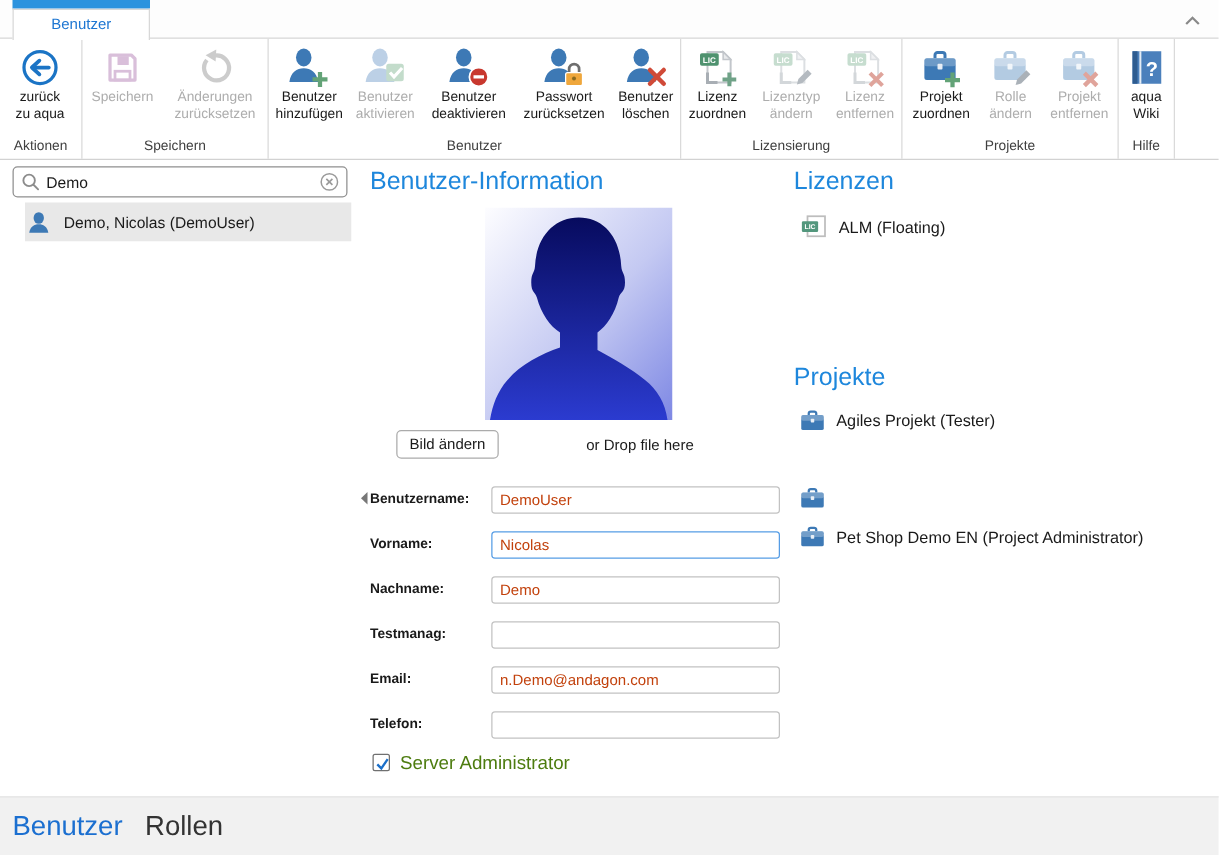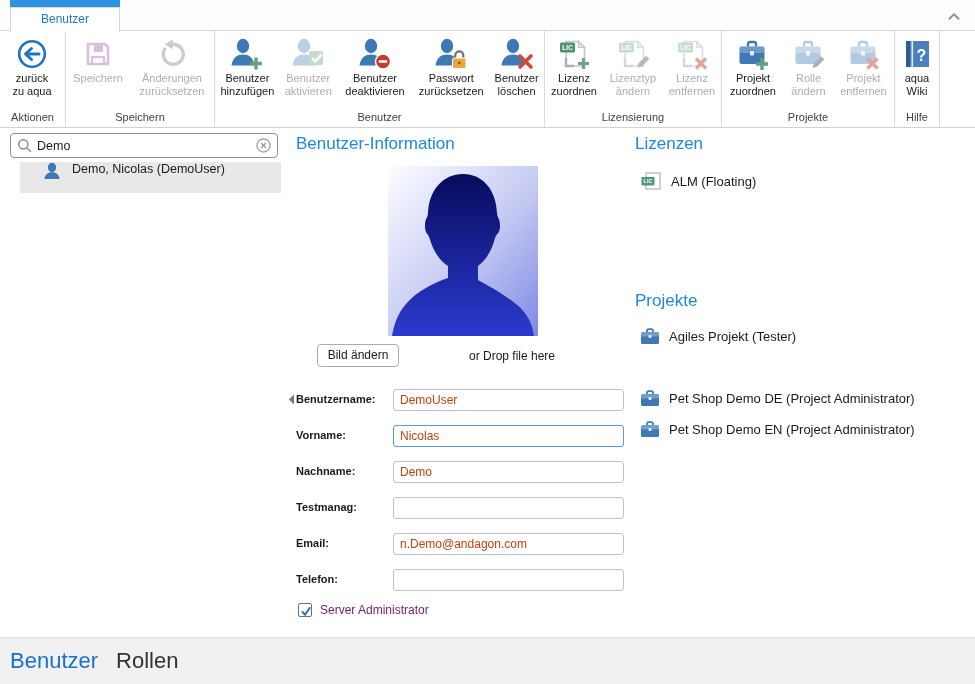--- a/index.html
+++ b/index.html
@@ -25,39 +25,39 @@
   .rlab { font-size:11px; line-height:13px; text-align:center; color:#1a1a1a; white-space:nowrap; }
   .rbtn.disabled { cursor:default; }
   .rbtn.disabled .rlab { color:#adadad; }
   .rglabel { font-size:11px; color:#3f3f3f; text-align:center; padding:1px 0 4px; }
 
   
   #search-box { position:absolute; left:10px; top:133px; width:268px; height:25px;
     border:1px solid #8f8f8f; border-radius:4px; background:#fff; display:flex; align-items:center; padding:0 6px; }
   #search-box input { flex:1; border:none; outline:none; font-family:inherit; font-size:12.5px; color:#1a1a1a; margin-left:5px; background:transparent; }
   #user-row { position:absolute; left:20px; top:162px; width:261px; height:31px; background:#e8e8e8;
-    display:flex; padding-left:23px; gap:11px; cursor:pointer; }
+    display:flex; align-items:center; padding-left:2px; gap:11px; cursor:pointer; }
   #user-row .ulabel { font-size:12.5px; color:#1a1a1a; }
 
   
-  .section-title { position:absolute; font-size:17px; color:#1e87dc; }
+  .section-title { position:absolute; font-size:20px; color:#1e87dc; }
   #avatar-drop { position:absolute; left:388px; top:166px; width:150px; height:170px; cursor:pointer; }
   #btn-bild { position:absolute; left:317px; top:344px; width:82px; height:23px; background:#fff;
     border:1px solid #ababab; border-radius:4px; font-size:12px; color:#1a1a1a; text-align:center; line-height:21px; cursor:pointer; }
   #drop-hint { position:absolute; left:469px; top:349px; font-size:12px; color:#1a1a1a; }
   #splitter-arrow { position:absolute; left:288px; top:391px; width:7px; height:11px; cursor:pointer; }
 
   .frm-label { position:absolute; left:296px; font-size:11px; font-weight:bold; color:#1a1a1a; }
   .frm-input { position:absolute; left:393px; width:231px; height:22px; border:1px solid #c2c2c2;
     border-radius:3px; font-family:inherit; font-size:12px; color:#c2410c; padding:0 6px; outline:none; background:#fff; }
   .frm-input.focused { border-color:#569de5; }
 
   #chk-row { position:absolute; left:298px; top:603px; display:flex; align-items:flex-start; gap:8px; }
   #chk-box { width:14px; height:14px; border:1px solid #707070; border-radius:2px; background:#fff; cursor:pointer; }
-  #chk-label { font-size:12px; color:#701a75; line-height:15px; }
+  #chk-label { font-size:15px; color:#4d7c0f; line-height:15px; }
 
   
   .res-row { position:absolute; display:flex; align-items:center; gap:9px; height:20px; cursor:pointer; }
   .res-row .rtext { font-size:13px; color:#1a1a1a; white-space:nowrap; }
 
   
   #footer { position:absolute; left:0; top:637px; width:975px; height:47px; background:#f1f1f1;
     border-top:1px solid #e3e3e3; display:flex; align-items:center; }
   .foot-tab { font-size:22px; cursor:pointer; }
   #foot-benutzer { margin-left:10px; color:#1b6fd0; }
@@ -386,21 +386,20 @@
       </svg>
     <span class="rtext">Agiles Projekt (Tester)</span>
   </div>
   <div class="res-row" style="left:640px;top:388px">
     <svg width="20" height="18" viewBox="0 0 20 18">
         <path d="M7,5 V3.8 a1.6,1.6 0 0 1 1.6,-1.6 h2.8 a1.6,1.6 0 0 1 1.6,1.6 V5" fill="none" stroke="#3d79b5" stroke-width="1.8"></path>
         <rect x="1" y="5" width="18" height="12" rx="1.5" fill="#3d79b5"></rect>
         <rect x="1" y="5" width="18" height="4.5" rx="1.5" fill="rgba(255,255,255,0.28)"></rect>
         <rect x="8.6" y="8" width="2.8" height="3" rx="0.6" fill="#e8eef5"></rect>
       </svg>
-    <span class="rtext">Pet Shop Demo DE (Project Administrator)</span>
   </div>
   <div class="res-row" style="left:640px;top:419px">
     <svg width="20" height="18" viewBox="0 0 20 18">
         <path d="M7,5 V3.8 a1.6,1.6 0 0 1 1.6,-1.6 h2.8 a1.6,1.6 0 0 1 1.6,1.6 V5" fill="none" stroke="#3d79b5" stroke-width="1.8"></path>
         <rect x="1" y="5" width="18" height="12" rx="1.5" fill="#3d79b5"></rect>
         <rect x="1" y="5" width="18" height="4.5" rx="1.5" fill="rgba(255,255,255,0.28)"></rect>
         <rect x="8.6" y="8" width="2.8" height="3" rx="0.6" fill="#e8eef5"></rect>
       </svg>
     <span class="rtext">Pet Shop Demo EN (Project Administrator)</span>
   </div>

